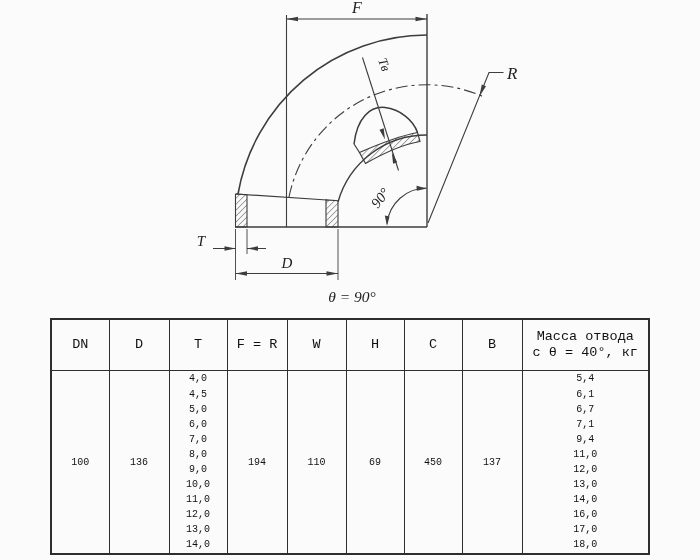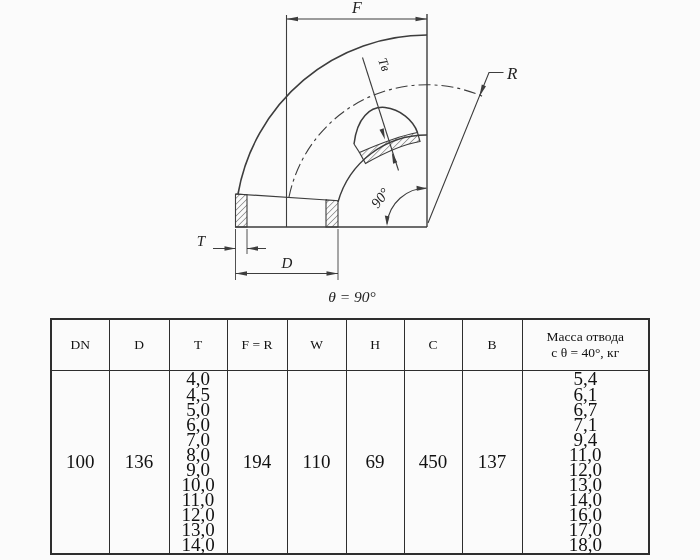--- a/index.html
+++ b/index.html
@@ -7,29 +7,29 @@
     position:relative; width:700px; height:560px;
     background:#fbfbfb; overflow:hidden;
     font-family:"Liberation Serif", serif; color:#1f1f1f;
   }
   .drawing-svg { position:absolute; left:0; top:0; }
   .dim-label { font-style:italic; fill:#222; font-family:"Liberation Serif", serif; }
   .spec-table {
     position:absolute; left:50px; top:318px;
     border-collapse:collapse; table-layout:fixed;
     border:2px solid #2e2e2e;
-    font-family:Liberation Serif, serif;
+    font-family:Liberation Mono, monospace;
   }
   .spec-table th, .spec-table td {
     border:1.6px solid #2e2e2e;
     text-align:center; vertical-align:middle;
     padding:0; font-weight:normal; color:#111;
   }
   .spec-table th { height:50px; font-size:13.5px; line-height:16px; white-space:pre-line; }
-  .spec-table td { height:182px; font-size:19px; }
+  .spec-table td { height:182px; font-size:10px; }
   .multi { white-space:pre-line; line-height:15.1px; }
 </style>
 </head>
 <body>
 
 <div class="page">
 
   <svg class="drawing-svg" width="700" height="332" viewBox="0 0 700 332">
     <defs>
       <pattern id="hatch" width="4.2" height="4.2" patternUnits="userSpaceOnUse" patternTransform="rotate(45)">

